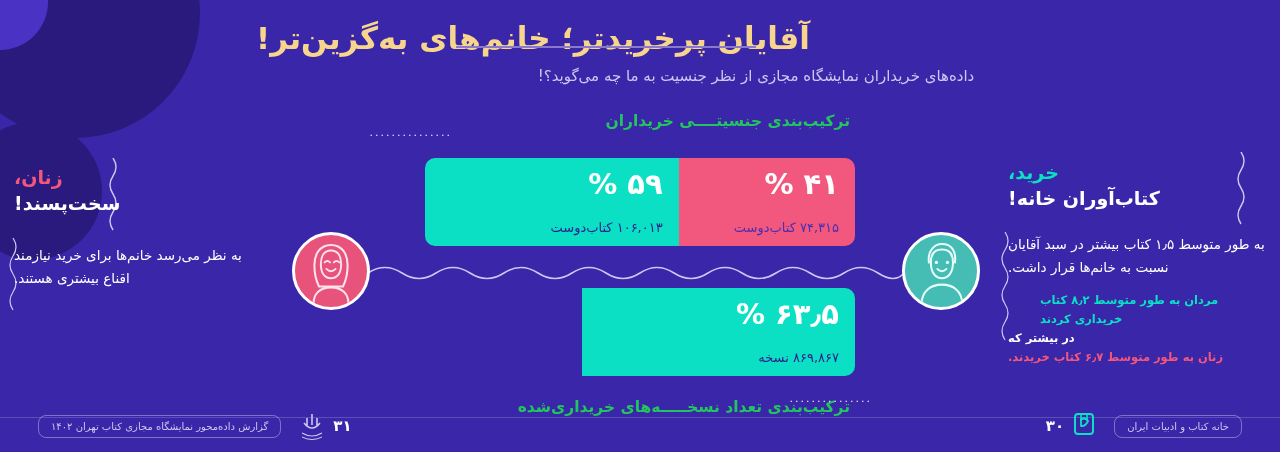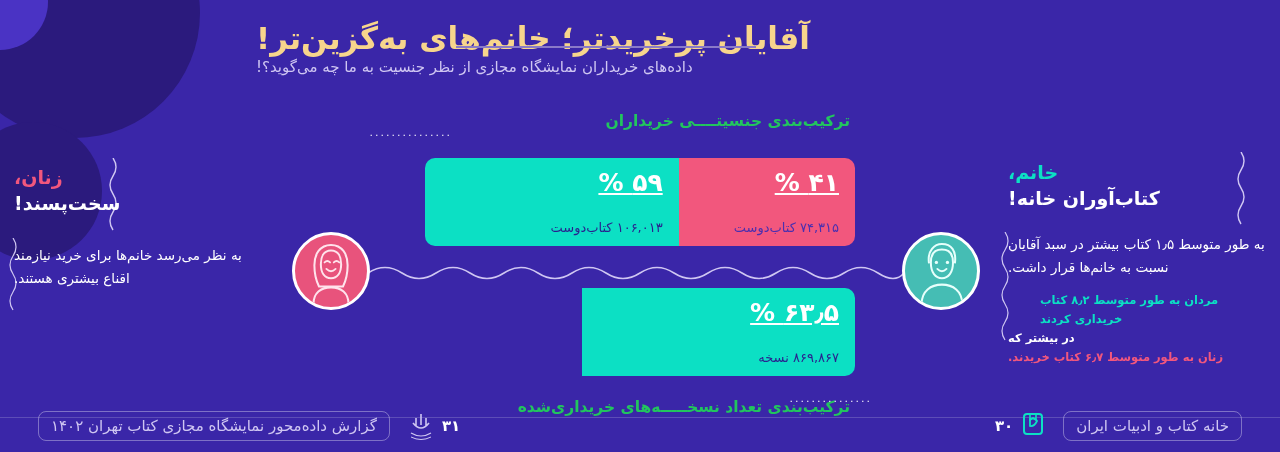--- a/index.html
+++ b/index.html
@@ -25,22 +25,23 @@
   .title {
     font-size:31px; font-weight:bold; color:#f7d58c;
     letter-spacing:-0.5px; direction:rtl; display:inline-block;
     line-height:1.2;
   }
   .title-rule {
     position:absolute; top:46px; right:auto; left:456px; width:300px; height:2px;
     background:#8a7ac8;
   }
   .subtitle {
-    font-size:15px; color:#cfc6f2; direction:rtl;
+    margin-top:9px; font-size:15px; color:#cfc6f2; direction:rtl;
     line-height:1.4;
+    text-align:center;
   }
 
   
   .sec-caption {
     position:absolute; font-size:15.5px; font-weight:bold; color:#22c55e;
     direction:rtl; white-space:nowrap;
   }
   #cap-top    { top:112px; right:430px; }
   #cap-bottom { top:398px; right:430px; }
 
@@ -57,22 +58,22 @@
     height:88px; left:425px; width:430px;
   }
   #bar-top    { top:158px; }
   #bar-bottom { top:288px; }
 
   .seg { position:relative; padding:12px 16px 0 16px; }
   .seg.pink { background:#f2577d; }
   .seg.teal { background:#0ce0c4; }
 
   .seg .pct {
-    font-size:25px; font-weight:bold; line-height:1;
-    direction:rtl; white-space:nowrap;text-decoration:underline;
+    font-size:29px; font-weight:bold; line-height:1;
+    direction:rtl; white-space:nowrap;
   }
   .seg.pink .pct { color:#ffffff; }
   .seg.teal .pct { color:#ffffff; }
 
   .seg .sub {
     position:absolute; bottom:11px; font-size:13px; direction:rtl;
     white-space:nowrap;
   }
   .seg.pink .sub { color:#4a2fb0; right:16px; }
   .seg.teal .sub { color:#2a1f8e; right:16px; }
@@ -123,21 +124,21 @@
   
   .footer-line {
     position:absolute; bottom:34px; left:0; width:1280px; height:1px;
     background:rgba(255,255,255,.18);
   }
   .footer { position:absolute; bottom:0; height:52px; display:flex; align-items:center; }
   #footer-left  { left:28px;  }
   #footer-right { right:28px; }
 
   .pagenum { font-size:15px; font-weight:bold; color:#ffffff; direction:rtl; }
-  .foot-text { font-size:15px; color:#cfc6f2; direction:rtl; white-space:nowrap; }
+  .foot-text { font-size:10px; color:#cfc6f2; direction:rtl; white-space:nowrap; }
   .foot-box {
     border:1px solid rgba(255,255,255,.35); border-radius:8px;
     padding:5px 12px; margin:0 10px;
   }
   .emblem { width:26px; height:30px; margin:0 8px; }
   .pub-logo { width:24px; height:28px; margin:0 8px; }
 </style>
 </head>
 <body>
 
@@ -217,21 +218,21 @@
 <div class="side" id="side-left">
   <div class="side-head">
     <span class="hl">زنان،</span><br>
     <span class="w">سخت‌پسند!</span>
   </div>
   <div class="side-body">به نظر می‌رسد خانم‌ها برای خرید نیازمند اقناع بیشتری هستند.</div>
 </div>
 
 <div class="side" id="side-right">
   <div class="side-head">
-    <span class="hl">خانم،</span><br>
+    <span class="hl">خرید،</span><br>
     <span class="w">کتاب‌آوران خانه!</span>
   </div>
   <div class="side-body">به طور متوسط ۱٫۵ کتاب بیشتر در سبد آقایان نسبت به خانم‌ها قرار داشت.</div>
   <div class="side-note">
     <div class="teal">مردان به طور متوسط ۸٫۲ کتاب خریداری کردند</div>
     <div class="white">در بیشتر که</div>
     <div class="pink">زنان به طور متوسط ۶٫۷ کتاب خریدند.</div>
   </div>
 </div>
 

